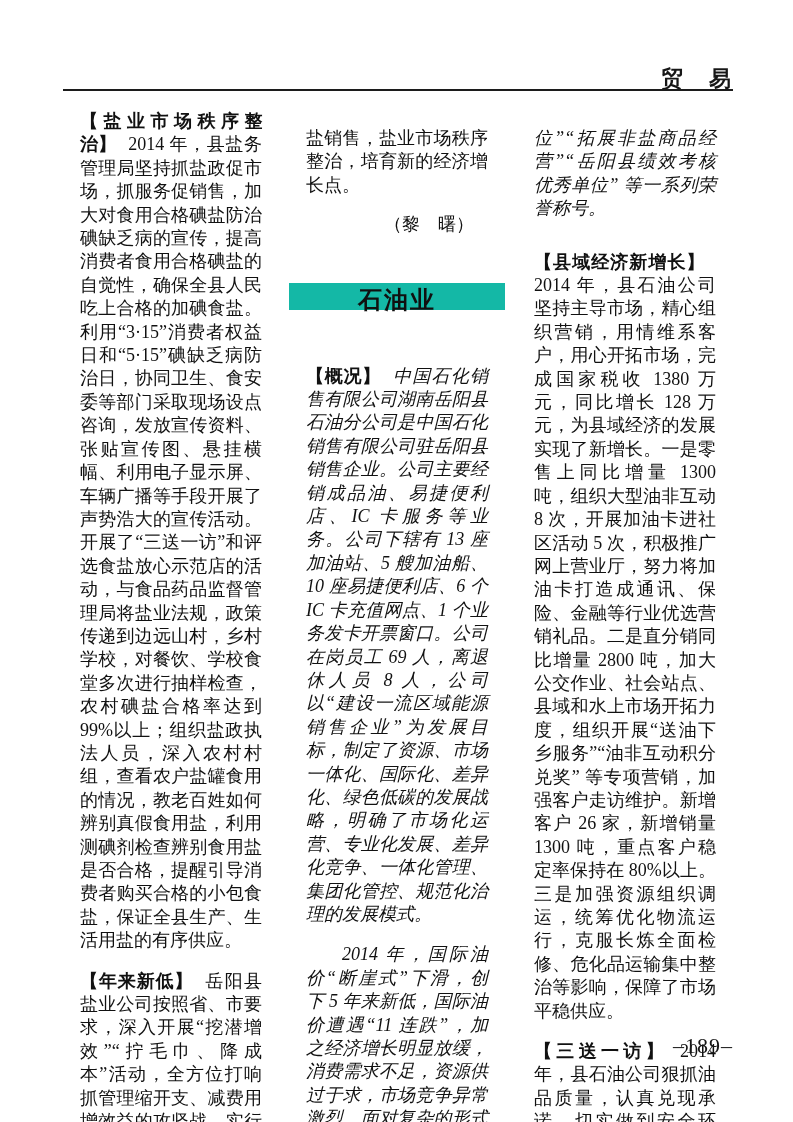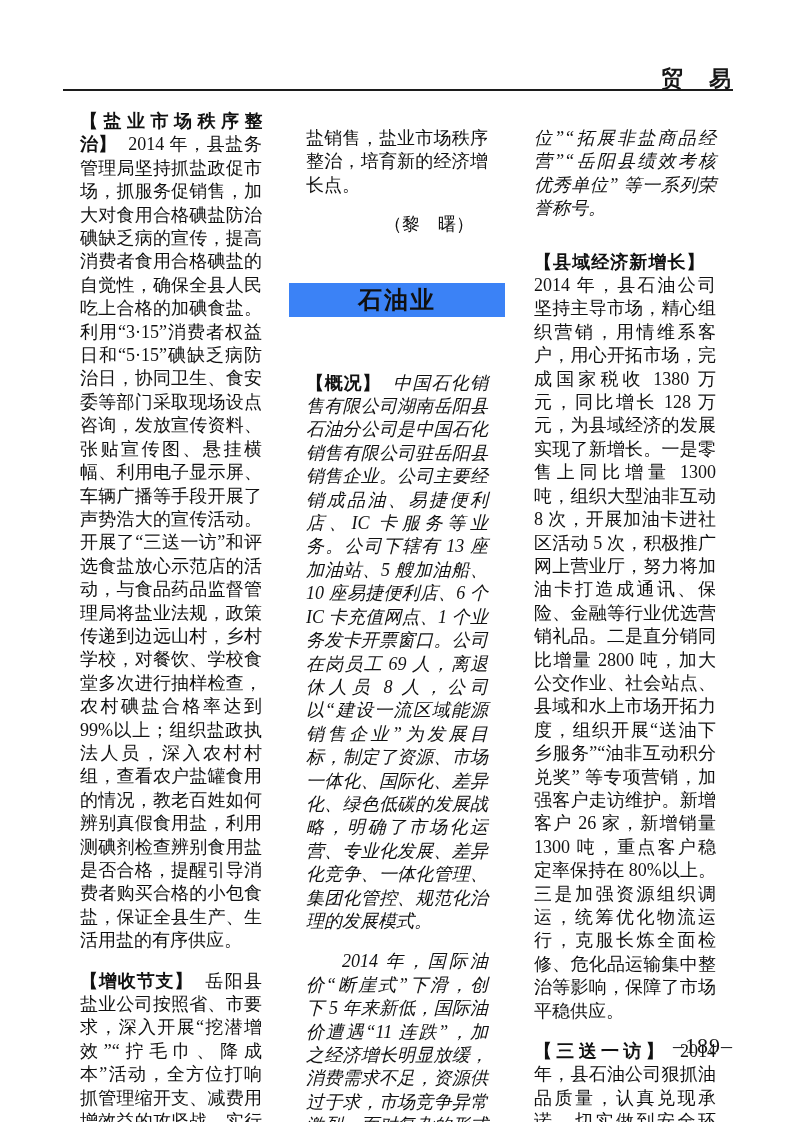--- a/index.html
+++ b/index.html
@@ -57,22 +57,22 @@
   .kai { font-style: italic; }
   .author-line {
     margin-top: 10px !important;
     text-align: right;
     padding-right: 14px;
     font-family: Liberation Mono, monospace;
   }
   .section-box {
     margin-top: 45px;
     margin-bottom: 55px;
-    background: #3b82f6;
-    height: 34px;
+    background: #14b8a6;
+    height: 27px;
     line-height: 34px;
     text-align: center;
     font-family: "Liberation Sans", "DejaVu Sans", sans-serif;
     font-weight: bold;
     font-size: 24px;
     letter-spacing: 2px;
     color: #101010;
   }
   .indent-para { text-indent: 2em; }
   .page-number {
@@ -87,21 +87,21 @@
 </head>
 <body>
 
 <div class="page">
 
   <div class="page-header">贸　易</div>
   <div class="header-rule"></div>
 
   <div class="col col-1">
     <p class="entry"><span class="entry-head">【盐业市场秩序整治】</span><span>2014 年，县盐务管理局坚持抓盐政促市场，抓服务促销售，加大对食用合格碘盐防治碘缺乏病的宣传，提高消费者食用合格碘盐的自觉性，确保全县人民吃上合格的加碘食盐。利用“3·15”消费者权益日和“5·15”碘缺乏病防治日，协同卫生、食安委等部门采取现场设点咨询，发放宣传资料、张贴宣传图、悬挂横幅、利用电子显示屏、车辆广播等手段开展了声势浩大的宣传活动。开展了“三送一访”和评选食盐放心示范店的活动，与食品药品监督管理局将盐业法规，政策传递到边远山村，乡村学校，对餐饮、学校食堂多次进行抽样检查，农村碘盐合格率达到 99%以上；组织盐政执法人员，深入农村村组，查看农户盐罐食用的情况，教老百姓如何辨别真假食用盐，利用测碘剂检查辨别食用盐是否合格，提醒引导消费者购买合格的小包食盐，保证全县生产、生活用盐的有序供应。</span></p>
-    <p class="entry"><span class="entry-head">【增收节支】</span><span>岳阳县盐业公司按照省、市要求，深入开展“挖潜增效”“拧毛巾、降成本”活动，全方位打响抓管理缩开支、减费用增效益的攻坚战，实行预算管理，将任务指标分解，层层签订责任状，实行绩效挂钩，对标管理，民主决策，民主理财，将生产经营状况，费用支出情况，民主评议干部情况等内容定期张榜公布，激发员工主人翁责任感，参与企业经营管理，加强财务核算监督，严控各项可控费用支出，扩大高端营养</span></p>
+    <p class="entry"><span class="entry-head">【年来新低】</span><span>岳阳县盐业公司按照省、市要求，深入开展“挖潜增效”“拧毛巾、降成本”活动，全方位打响抓管理缩开支、减费用增效益的攻坚战，实行预算管理，将任务指标分解，层层签订责任状，实行绩效挂钩，对标管理，民主决策，民主理财，将生产经营状况，费用支出情况，民主评议干部情况等内容定期张榜公布，激发员工主人翁责任感，参与企业经营管理，加强财务核算监督，严控各项可控费用支出，扩大高端营养</span></p>
   </div>
 
   <div class="col col-2">
     <p class="continuation">盐销售，盐业市场秩序整治，培育新的经济增长点。</p>
     <p class="author-line">（黎　曙）</p>
     <div class="section-box">石油业</div>
     <p class="kai"><span class="entry-head" style="font-style:normal">【概况】</span><span>中国石化销售有限公司湖南岳阳县石油分公司是中国石化销售有限公司驻岳阳县销售企业。公司主要经销成品油、易捷便利店、IC 卡服务等业务。公司下辖有 13 座加油站、5 艘加油船、10 座易捷便利店、6 个 IC 卡充值网点、1 个业务发卡开票窗口。公司在岗员工 69 人，离退休人员 8 人，公司以“建设一流区域能源销售企业”为发展目标，制定了资源、市场一体化、国际化、差异化、绿色低碳的发展战略，明确了市场化运营、专业化发展、差异化竞争、一体化管理、集团化管控、规范化治理的发展模式。</span></p>
     <p class="kai indent-para">2014 年，国际油价“断崖式”下滑，创下 5 年来新低，国际油价遭遇“11 连跌”，加之经济增长明显放缓，消费需求不足，资源供过于求，市场竞争异常激烈。面对复杂的形式和繁重的任务，我们团结一心，攻坚克难，锐意改革，开拓奋进，取得了新进步，实现了新发展。成品油销售 12 万吨，非油销售额 580 万元，IC 卡日均沉淀资金 600 万元，实现销售收入 11.5 亿元，上缴国家税费 1380 万元，荣获“湖南省纳税信用 A 级单位”“湖南省计量信得过单</p>
   </div>
 

